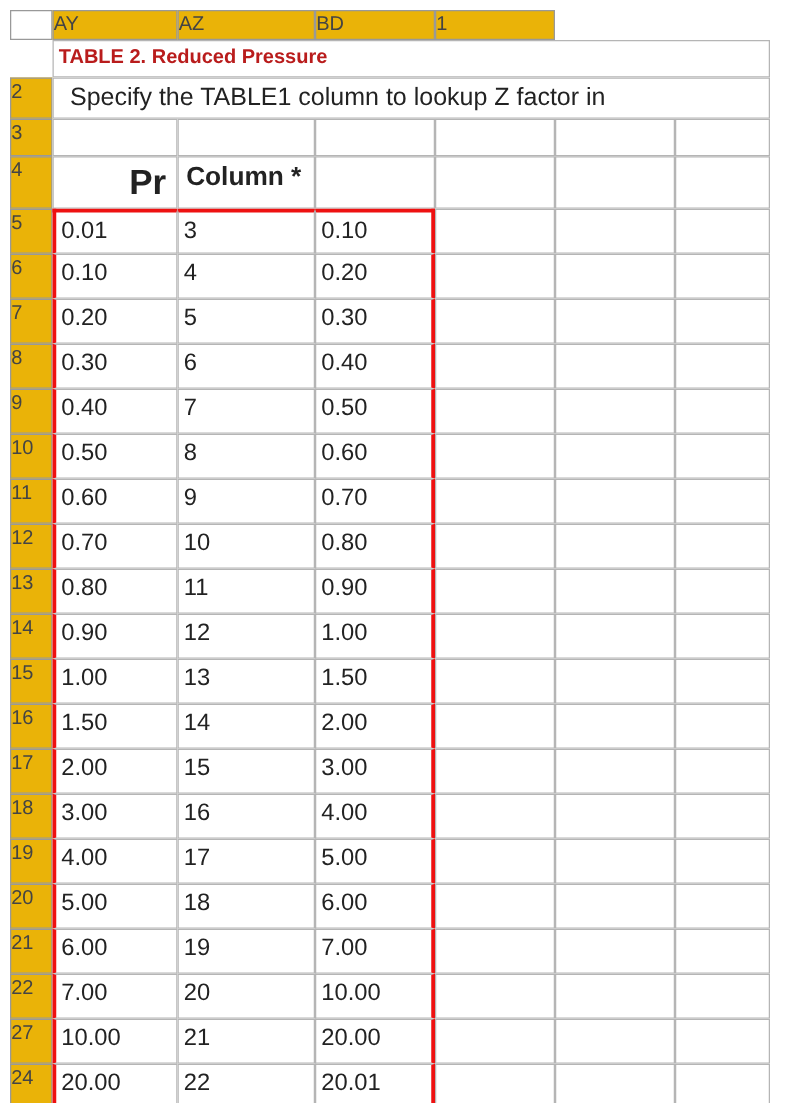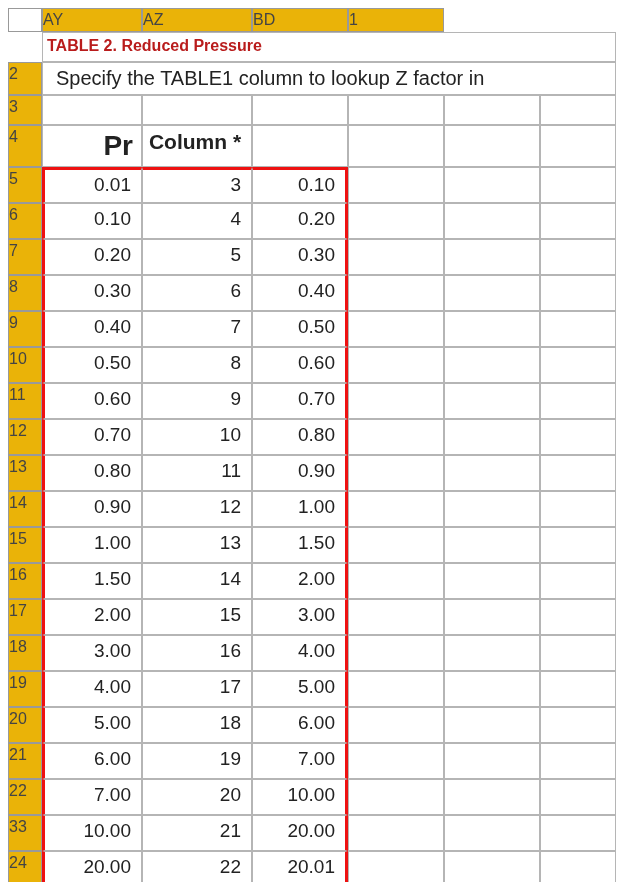--- a/index.html
+++ b/index.html
@@ -30,21 +30,21 @@
       min-height: 30px;
       background: #fff;
       font-size: 19px;
       color: #222;
       white-space: nowrap;
     }
     .merged-title { grid-column: 2 / 8; font-weight: bold; font-size: 16px; color: #b91c1c; padding-left: 4px;}
     .merged-sub { grid-column: 2 / 8; font-size: 20px; color: #222; padding-left: 13px;}
     .label-pr { text-align: right; font-weight: bold; padding-right: 8px; font-size: 28px;}
     .label-col { text-align: center; font-weight: bold; padding-left: 4px; font-size: 21px;}
-    .num { text-align: right; padding-right: 10px; }
+    .num { padding-right: 10px; }
     
     .redbox-top { border-top: 3px solid #e11 !important; }
     .redbox-left { border-left: 3px solid #e11 !important; }
     .redbox-right { border-right: 3px solid #e11 !important; }
     .rowhdr-tall { min-height: 36px; }
   </style>
 </head>
 <body>
 
 <div class="sheet" id="sheet">
@@ -189,21 +189,21 @@
     <div class="cell"></div>
     <div class="cell"></div>
     <div class="cell"></div>
     <div class="rowhdr rowhdr-tall">22</div>
     <div class="cell num redbox-left">7.00</div>
     <div class="cell num">20</div>
     <div class="cell num redbox-right">10.00</div>
     <div class="cell"></div>
     <div class="cell"></div>
     <div class="cell"></div>
-    <div class="rowhdr rowhdr-tall">33</div>
+    <div class="rowhdr rowhdr-tall">27</div>
     <div class="cell num redbox-left">10.00</div>
     <div class="cell num">21</div>
     <div class="cell num redbox-right">20.00</div>
     <div class="cell"></div>
     <div class="cell"></div>
     <div class="cell"></div>
     <div class="rowhdr rowhdr-tall">24</div>
     <div class="cell num redbox-left">20.00</div>
     <div class="cell num">22</div>
     <div class="cell num redbox-right">20.01</div>

